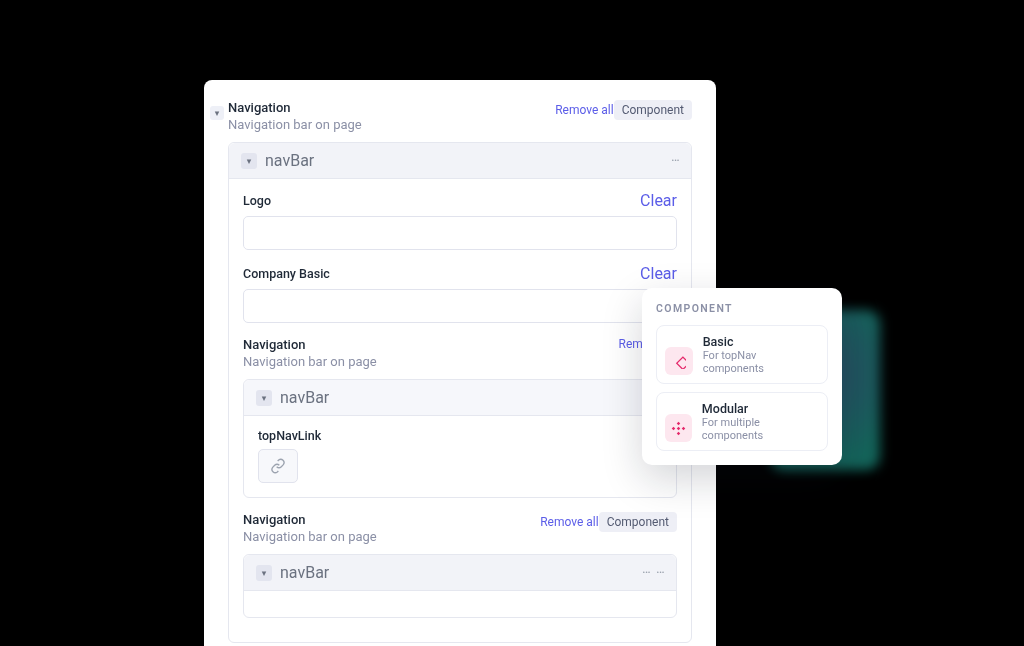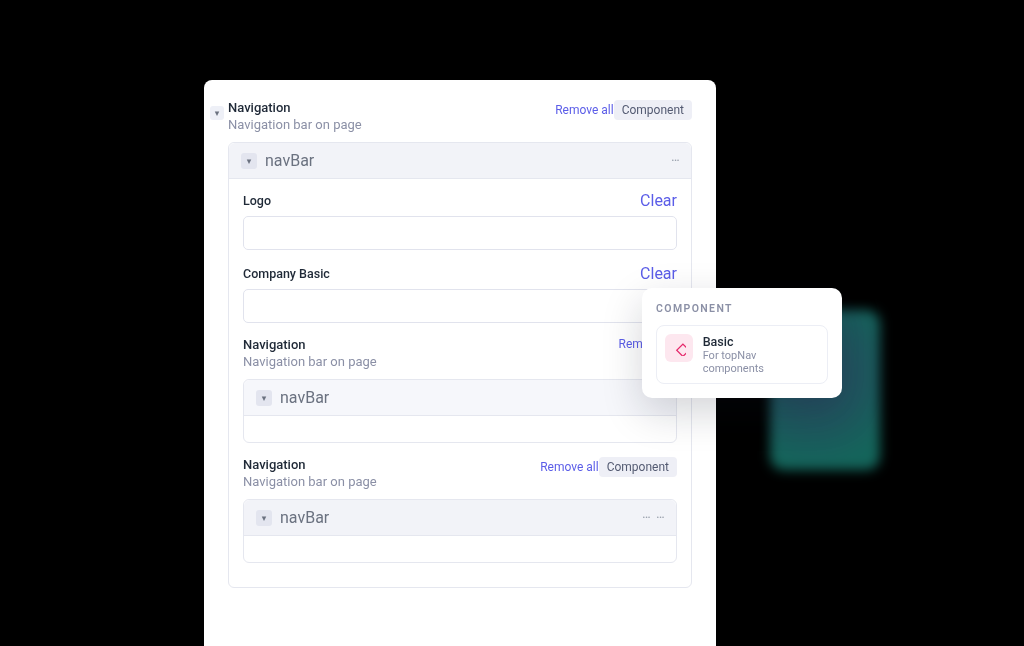--- a/index.html
+++ b/index.html
@@ -198,21 +198,21 @@
   }
   .popover-title {
     font-size: 10.5px;
     letter-spacing: 1.4px;
     color: #8b90a6;
     font-weight: 600;
     margin-bottom: 10px;
   }
   .pop-item {
     display: flex;
-    align-items: flex-start;
+    align-items: flex-end;
     gap: 10px;
     padding: 8px 8px;
     border: 1px solid #eceef5;
     border-radius: 8px;
     margin-bottom: 8px;
     cursor: pointer;
   }
   .pop-item:last-child { margin-bottom: 0; }
   .pop-icon {
     width: 28px;
@@ -306,20 +306,31 @@
             </div>
           </div>
           <div class="card nested">
             <div class="card-head nested-head">
               <div class="card-head-left">
                 <div class="collapse-btn">▾</div>
                 <span class="card-name">navBar</span>
               </div>
             </div>
             <div class="card-body">
+              <div class="field">
+                <div class="field-head">
+                  <span class="field-label">topNavLink</span>
+                </div>
+                <div class="link-box">
+                  <svg viewBox="0 0 24 24" fill="none" stroke="currentColor" stroke-width="2">
+                    <path d="M10 13a5 5 0 0 0 7 0l3-3a5 5 0 0 0-7-7l-1.5 1.5"></path>
+                    <path d="M14 11a5 5 0 0 0-7 0l-3 3a5 5 0 0 0 7 7l1.5-1.5"></path>
+                  </svg>
+                </div>
+              </div>
             </div>
           </div>
         </div>
 
         <div class="section" style="margin-top:14px;">
           <div class="section-head">
             <div>
               <div class="section-title">Navigation</div>
               <div class="section-sub">Navigation bar on page</div>
             </div>
@@ -359,13 +370,28 @@
     <div class="pop-icon">
       <svg viewBox="0 0 24 24" fill="none" stroke="currentColor" stroke-width="2">
         <rect x="12" y="2" width="14" height="14" transform="rotate(45 12 12)"></rect>
       </svg>
     </div>
     <div>
       <div class="pop-text-title">Basic</div>
       <div class="pop-text-sub">For topNav components</div>
     </div>
   </div>
+  <div class="pop-item">
+    <div class="pop-icon">
+      <svg viewBox="0 0 24 24" fill="currentColor">
+        <rect x="10" y="2" width="4" height="4" transform="rotate(45 12 4)"></rect>
+        <rect x="10" y="18" width="4" height="4" transform="rotate(45 12 20)"></rect>
+        <rect x="2" y="10" width="4" height="4" transform="rotate(45 4 12)"></rect>
+        <rect x="18" y="10" width="4" height="4" transform="rotate(45 20 12)"></rect>
+        <rect x="10" y="10" width="4" height="4" transform="rotate(45 12 12)"></rect>
+      </svg>
+    </div>
+    <div>
+      <div class="pop-text-title">Modular</div>
+      <div class="pop-text-sub">For multiple components</div>
+    </div>
+  </div>
 </div>
 
 </body></html>

